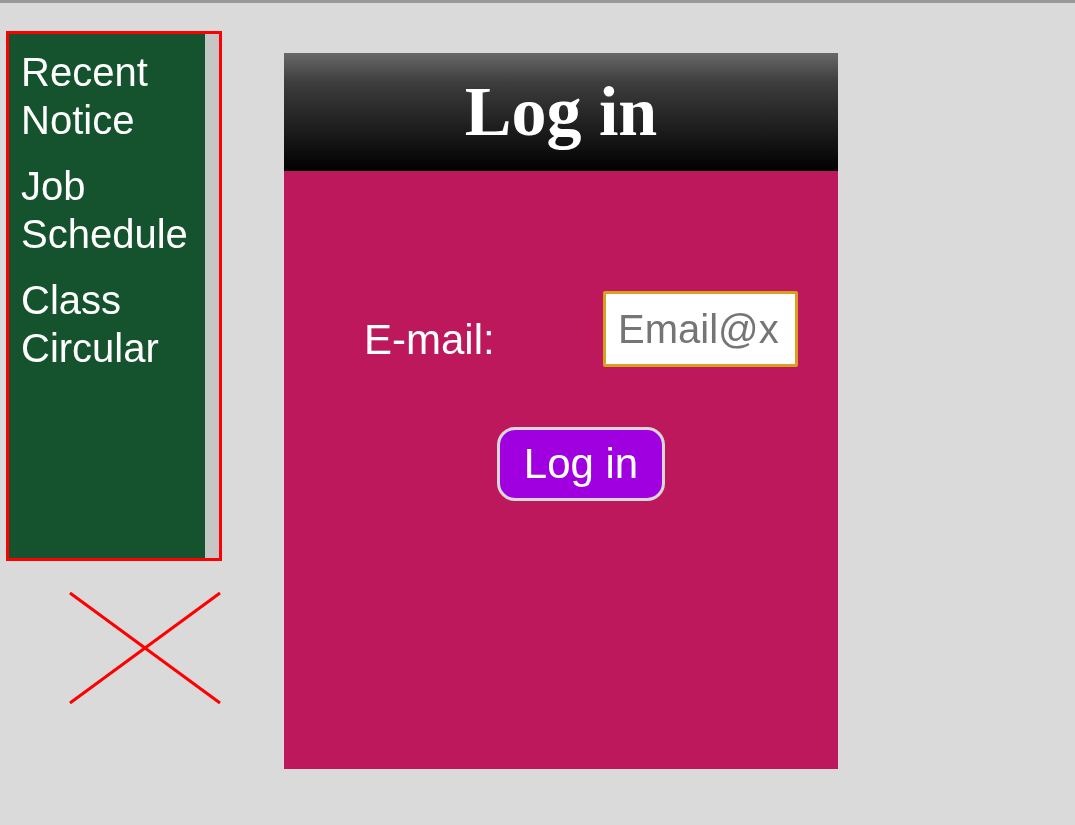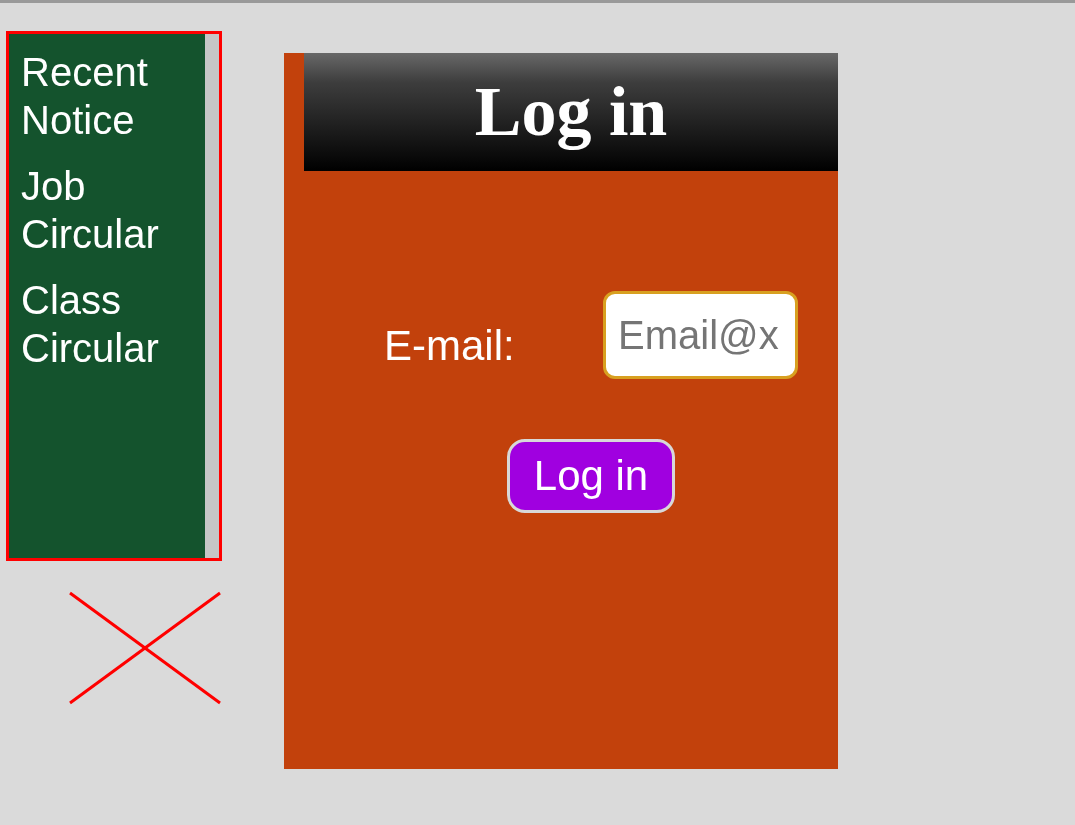--- a/index.html
+++ b/index.html
@@ -46,22 +46,21 @@
       width: 170px;
       height: 130px;
       cursor: pointer;
     }
     .login-panel {
       position: absolute;
       top: 50px;
       left: 284px;
       width: 554px;
       height: 716px;
-      background: #c2410c;
-      padding-left: 20px;
+      background: #be185d;
     }
     .login-header {
       width: 100%;
       height: 118px;
       background: linear-gradient(to bottom, #686868 0%, #3d3d3d 25%, #000000 100%);
       display: flex;
       align-items: center;
       justify-content: center;
     }
     .login-title {
@@ -79,22 +78,22 @@
       margin-bottom: 60px;
     }
     .form-label {
       color: #ffffff;
       font-size: 42px;
       width: 260px;
       margin-top: 22px;
     }
     .form-input {
       width: 195px;
-      height: 88px;
-      border-radius: 12px;
+      height: 76px;
+      border-radius: 2px;
       background: #ffffff;
       border: none;
       font-size: 40px;
       padding: 0 12px;
       color: #7c7c7c;
       overflow: hidden;
     }
     .email-input {
       border: 3px solid #d8a020;
     }
@@ -115,21 +114,21 @@
       padding: 10px 24px;
       cursor: pointer;
     }
   </style>
 </head>
 <body>
 
 <div class="sidebar-wrapper">
   <div class="sidebar-inner">
     <div class="sidebar-item">Recent Notice</div>
-    <div class="sidebar-item">Job Circular</div>
+    <div class="sidebar-item">Job Schedule</div>
     <div class="sidebar-item">Class Circular</div>
   </div>
 </div>
 
 <div class="close-x">
   <svg width="170" height="130" viewBox="0 0 170 130">
     <line x1="10" y1="10" x2="160" y2="120" stroke="#ff0000" stroke-width="3"></line>
     <line x1="160" y1="10" x2="10" y2="120" stroke="#ff0000" stroke-width="3"></line>
   </svg>
 </div>

